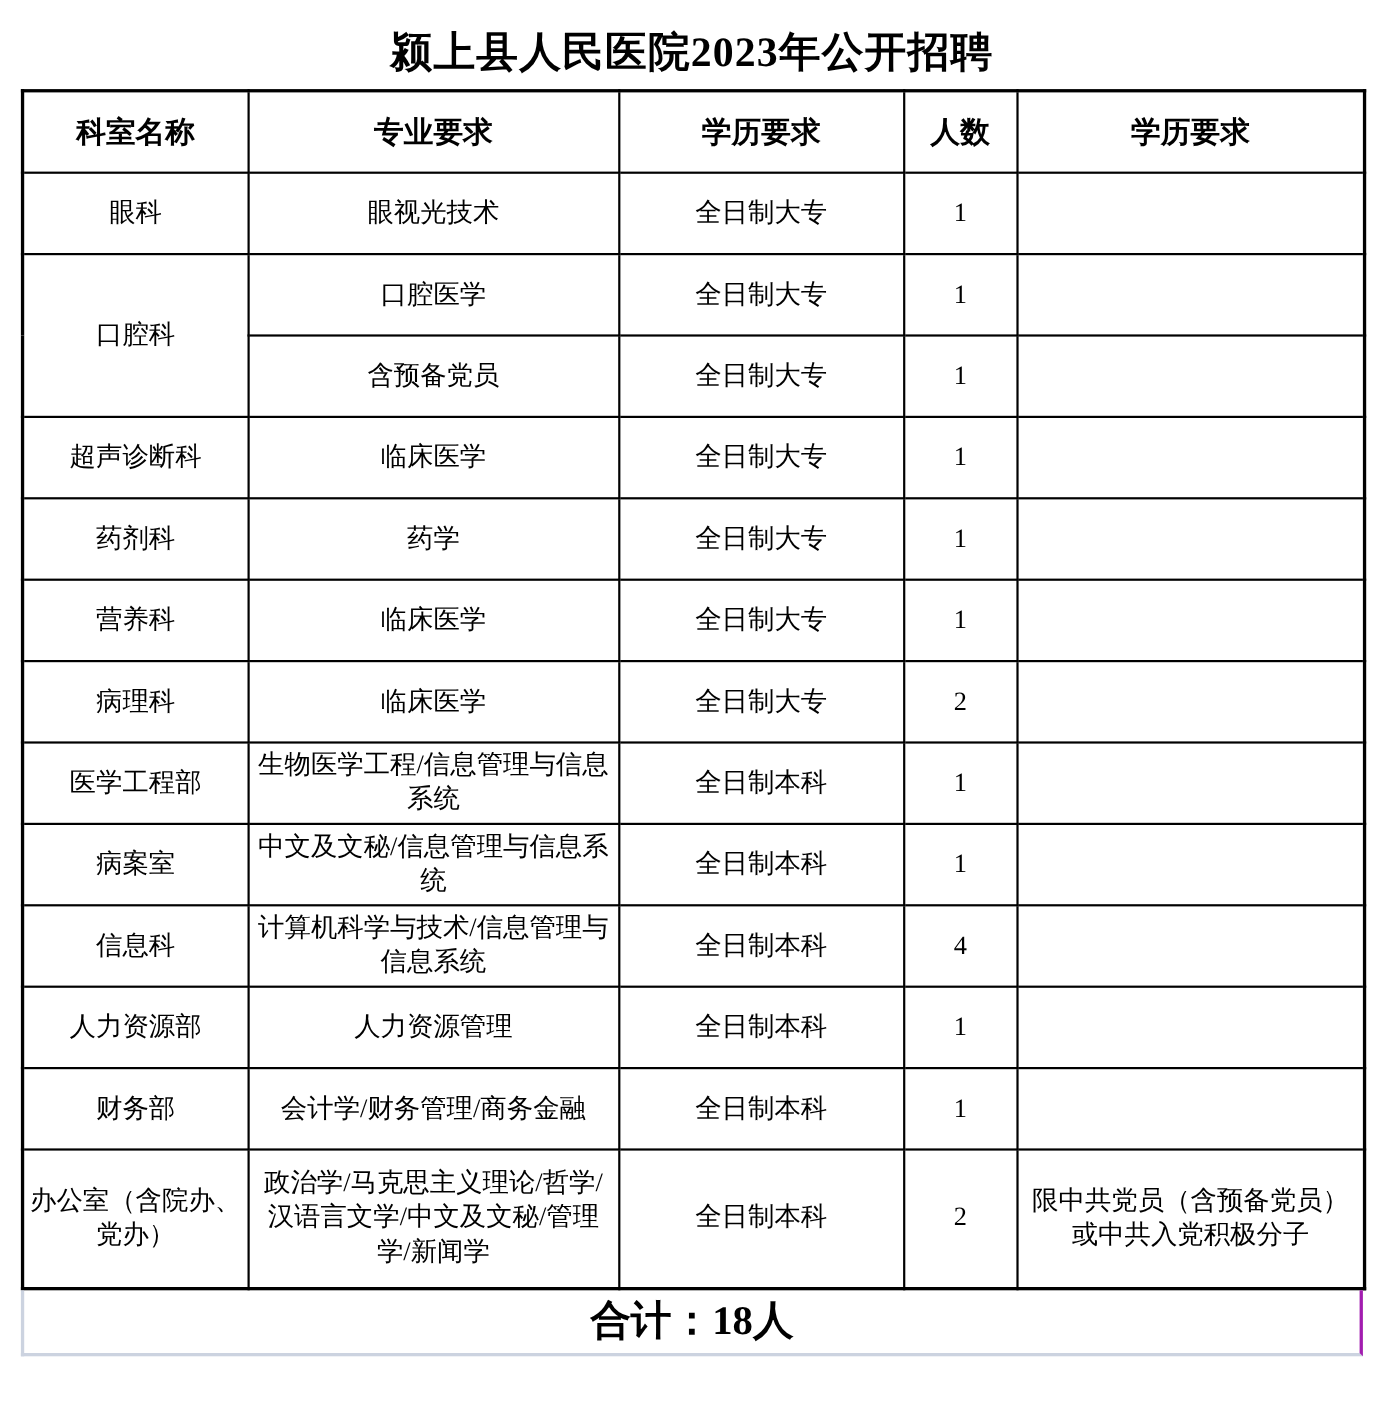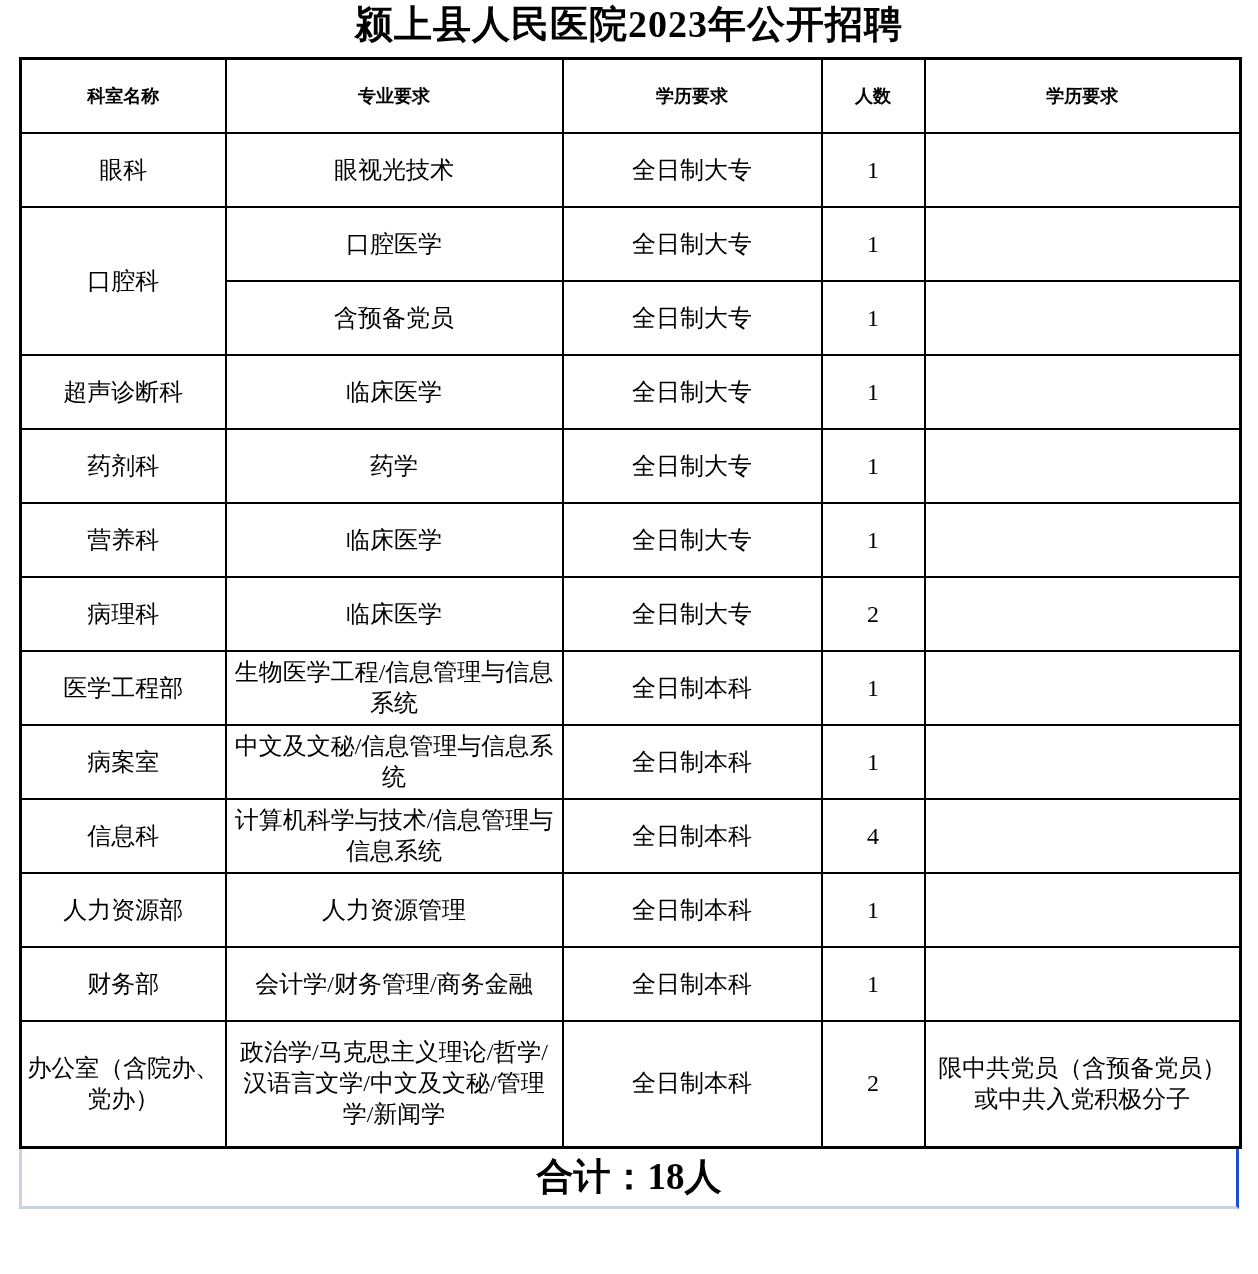--- a/index.html
+++ b/index.html
@@ -10,21 +10,21 @@
     color: #000000;
   }
   .page {
     position: relative;
     width: 1258px;
     height: 1274px;
     background: #ffffff;
     overflow: hidden;
   }
   .title-block {
-    padding-top: 0;
+    padding-top: 24px;
     text-align: center;
   }
   .title-line {
     font-size: 38px;
     font-weight: bold;
     line-height: 48px;
     letter-spacing: 1px;
   }
   table.positions {
     border-collapse: collapse;
@@ -36,37 +36,37 @@
   }
   table.positions th,
   table.positions td {
     border: 2px solid #000000;
     text-align: center;
     vertical-align: middle;
     padding: 2px 4px;
     overflow: hidden;
   }
   table.positions th {
-    font-size: 18px;
+    font-size: 27px;
     font-weight: bold;
     height: 68px;
   }
   table.positions td {
     font-size: 24px;
     font-weight: normal;
     line-height: 31px;
   }
   tr.r-std  { height: 74px; }
   tr.r-tall { height: 126px; }
   .footer-row {
     margin-left: 19px;
     width: 1214px;
     height: 57px;
     border-left: 3px solid #ccd3e0;
-    border-right: 3px solid #1d4ed8;
+    border-right: 3px solid #a21caf;
     border-bottom: 3px solid #ccd3e0;
     display: flex;
     align-items: center;
     justify-content: center;
   }
   .footer-text {
     font-size: 37px;
     font-weight: bold;
   }
 </style>

